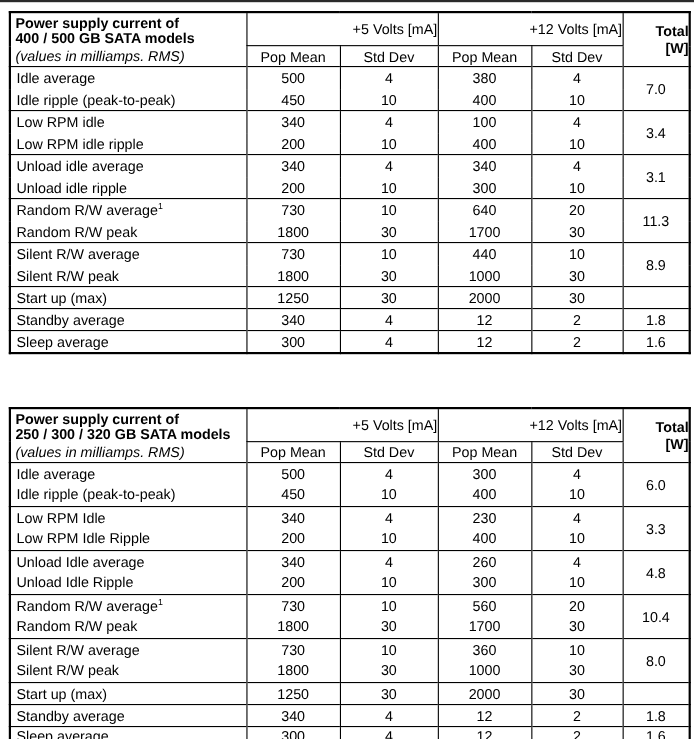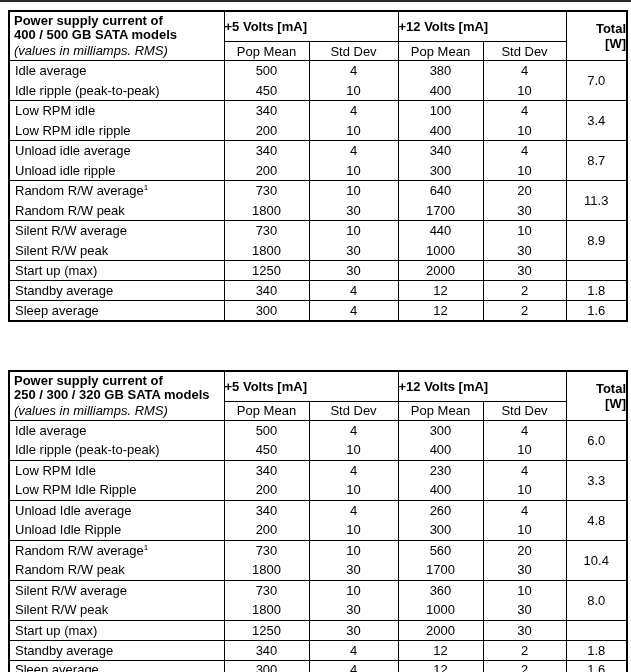--- a/index.html
+++ b/index.html
@@ -43,22 +43,22 @@
   thead tr.hrow1 { height: 28px; }
   thead tr.hrow2 { height: 17px; }
   th.label-head {
     text-align: left;
     vertical-align: top;
     padding: 2px 4px 1px 4px;
   }
   .title-line { font-weight: bold; line-height: 14px; }
   .subtitle-line { font-style: italic; line-height: 16px; margin-top: 1px; }
   th.vhead {
-    font-weight: bold;
-    text-align: left;
+    font-weight: normal;
+    text-align: right;
     border-bottom: 1px solid #000;
   }
   th.subhead {
     text-align: center;
     font-weight: normal;
   }
   th.total-head { font-weight: bold; text-align: right; line-height: 15px; }
   thead { border-bottom: 1px solid #000; }
 
   
@@ -134,21 +134,21 @@
         <td class="num-cell">10</td>
         <td class="num-cell">400</td>
         <td class="num-cell">10</td>
       </tr>
       <tr class="group-start">
         <td class="label-cell"><span>Unload idle average</span></td>
         <td class="num-cell">340</td>
         <td class="num-cell">4</td>
         <td class="num-cell">340</td>
         <td class="num-cell">4</td>
-        <td class="total-cell" rowspan="2">8.7</td>
+        <td class="total-cell" rowspan="2">3.1</td>
       </tr>
       <tr>
         <td class="label-cell"><span>Unload idle ripple</span></td>
         <td class="num-cell">200</td>
         <td class="num-cell">10</td>
         <td class="num-cell">300</td>
         <td class="num-cell">10</td>
       </tr>
       <tr class="group-start">
         <td class="label-cell"><span>Random R/W average</span><sup class="footnote">1</sup></td>

